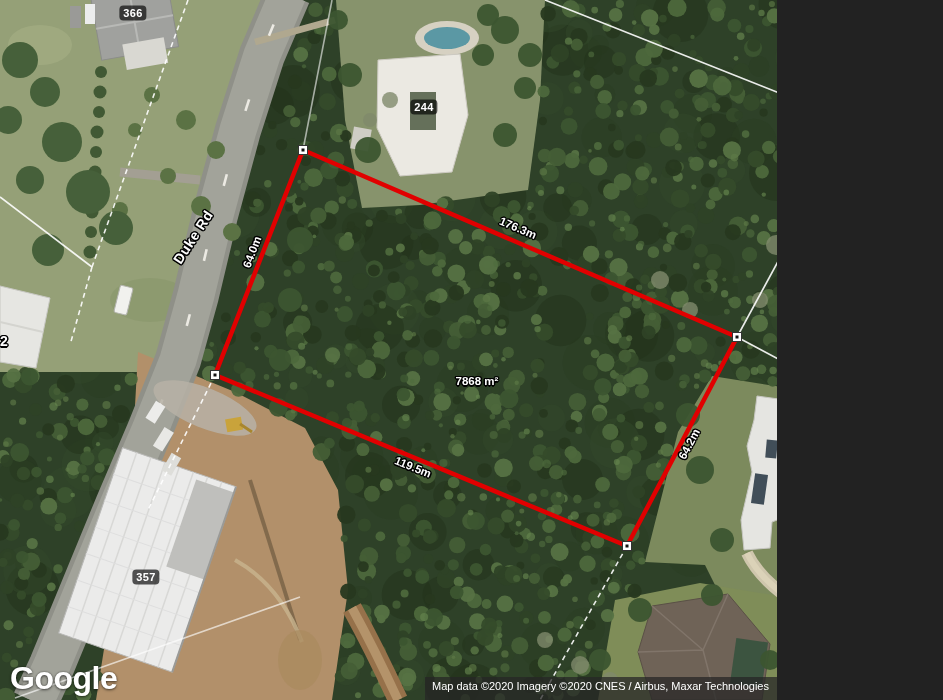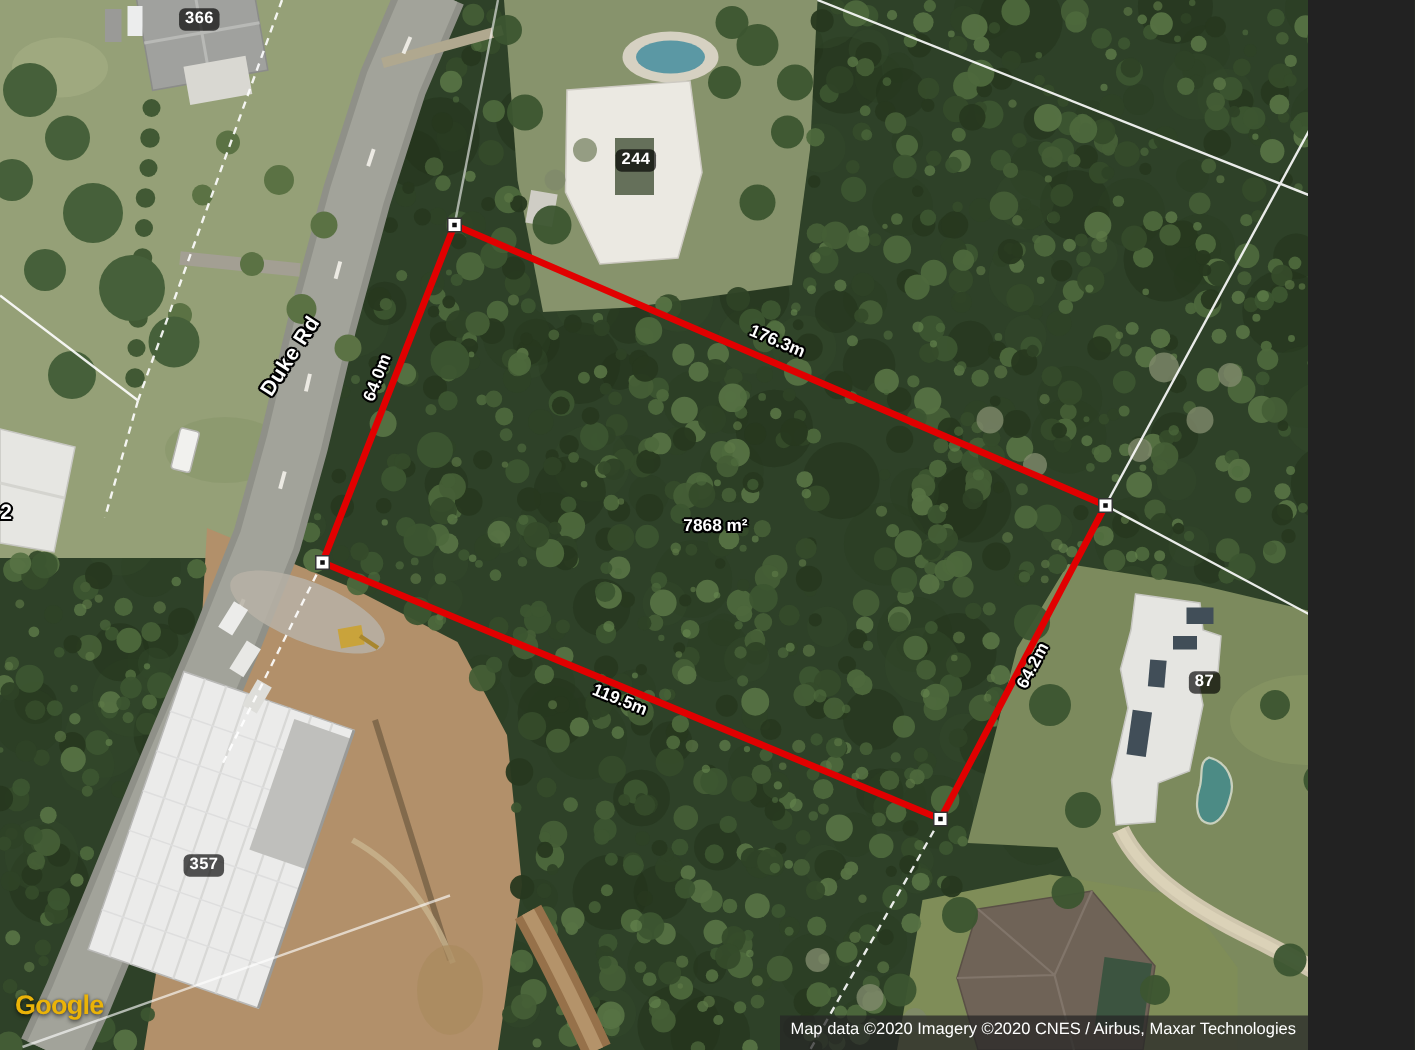--- a/index.html
+++ b/index.html
@@ -1,33 +1,33 @@
 <!DOCTYPE html>
 <html><head>
 <meta charset="utf-8">
 <style>
   html,body{margin:0;padding:0;background:#222;}
-  .stage{position:relative;width:872px;height:700px;overflow:hidden;
+  .stage{position:relative;width:777px;height:700px;overflow:hidden;
          font-family:"Liberation Sans",sans-serif;background:#2e4128;}
   .stage svg{position:absolute;left:0;top:0;}
   #labels{position:absolute;left:0;top:0;width:943px;height:700px;}
   .badge{position:absolute;transform:translate(-50%,-50%);
          background:rgba(0,0,0,.66);color:#fff;font-weight:700;font-size:11px;
          line-height:13px;padding:1px 4px;border-radius:4px;letter-spacing:.3px;
          white-space:nowrap;}
   .olabel{position:absolute;color:#fff;font-weight:700;white-space:nowrap;
          transform:translate(-50%,-50%) rotate(var(--r,0deg));
          text-shadow:-1.5px 0 #000,1.5px 0 #000,0 -1.5px #000,0 1.5px #000,
                      -1px -1px #000,1px 1px #000,-1px 1px #000,1px -1px #000;}
   .measure{font-size:11.5px;}
   .roadname{font-size:14px;letter-spacing:.5px;}
   .streetnum{font-size:14px;}
-  .arealbl{font-size:11.5px;}
-  #google-logo{position:absolute;left:10px;top:660px;color:#eab308;font-weight:700;
-         font-size:18px;letter-spacing:-.5px;
+  .arealbl{font-size:11.5px;margin-top:30px;}
+  #google-logo{position:absolute;left:10px;top:660px;color:#ffffff;font-weight:700;
+         font-size:32px;letter-spacing:-.5px;
          text-shadow:0 1px 3px rgba(0,0,0,.55),0 0 2px rgba(0,0,0,.4);}
   #attribution{position:absolute;right:0;bottom:0;height:19px;
          background:rgba(38,38,38,.74);color:#fff;font-size:11px;line-height:15px;
          padding:2px 8px 2px 7px;white-space:nowrap;text-align:right;}
 </style>
 </head>
 <body>
 
 <div class="stage">
 <svg width="943" height="700" viewBox="0 0 943 700">
@@ -1703,21 +1703,21 @@
         <rect x="210.5" y="370.5" width="9" height="9" fill="#fff" stroke="#333" stroke-width="1"></rect>
         <rect x="213.5" y="373.5" width="3" height="3" fill="#111"></rect>
       </g>
     </g>
   </g>
 </svg>
 
 <div id="labels">
       <div class="badge" style="left: 133px; top: 13px; --r: 0deg;">366</div>
       <div class="badge" style="left: 424px; top: 107px; --r: 0deg;">244</div>
-      <div class="badge" style="left: 136px; top: 577px; --r: 0deg;">357</div>
+      <div class="badge" style="left: 146px; top: 577px; --r: 0deg;">357</div>
       <div class="badge" style="left: 787px; top: 455px; margin-left: 16px; --r: 0deg;">87</div>
       <div class="olabel streetnum" style="left: 4px; top: 341px; --r: 0deg;">2</div>
       <div class="olabel measure" style="left: 518px; top: 228px; --r: 23deg;">176.3m</div>
       <div class="olabel measure" style="left: 689px; top: 444px; --r: -62deg;">64.2m</div>
       <div class="olabel measure" style="left: 413px; top: 467px; --r: 22deg;">119.5m</div>
       <div class="olabel measure" style="left: 252px; top: 252px; --r: -69deg;">64.0m</div>
       <div class="olabel arealbl" style="left: 477px; top: 351px; --r: 0deg;">7868 m²</div>
       <div class="olabel roadname" style="left: 193px; top: 237px; --r: -57deg;">Duke Rd</div>
     </div>
 

